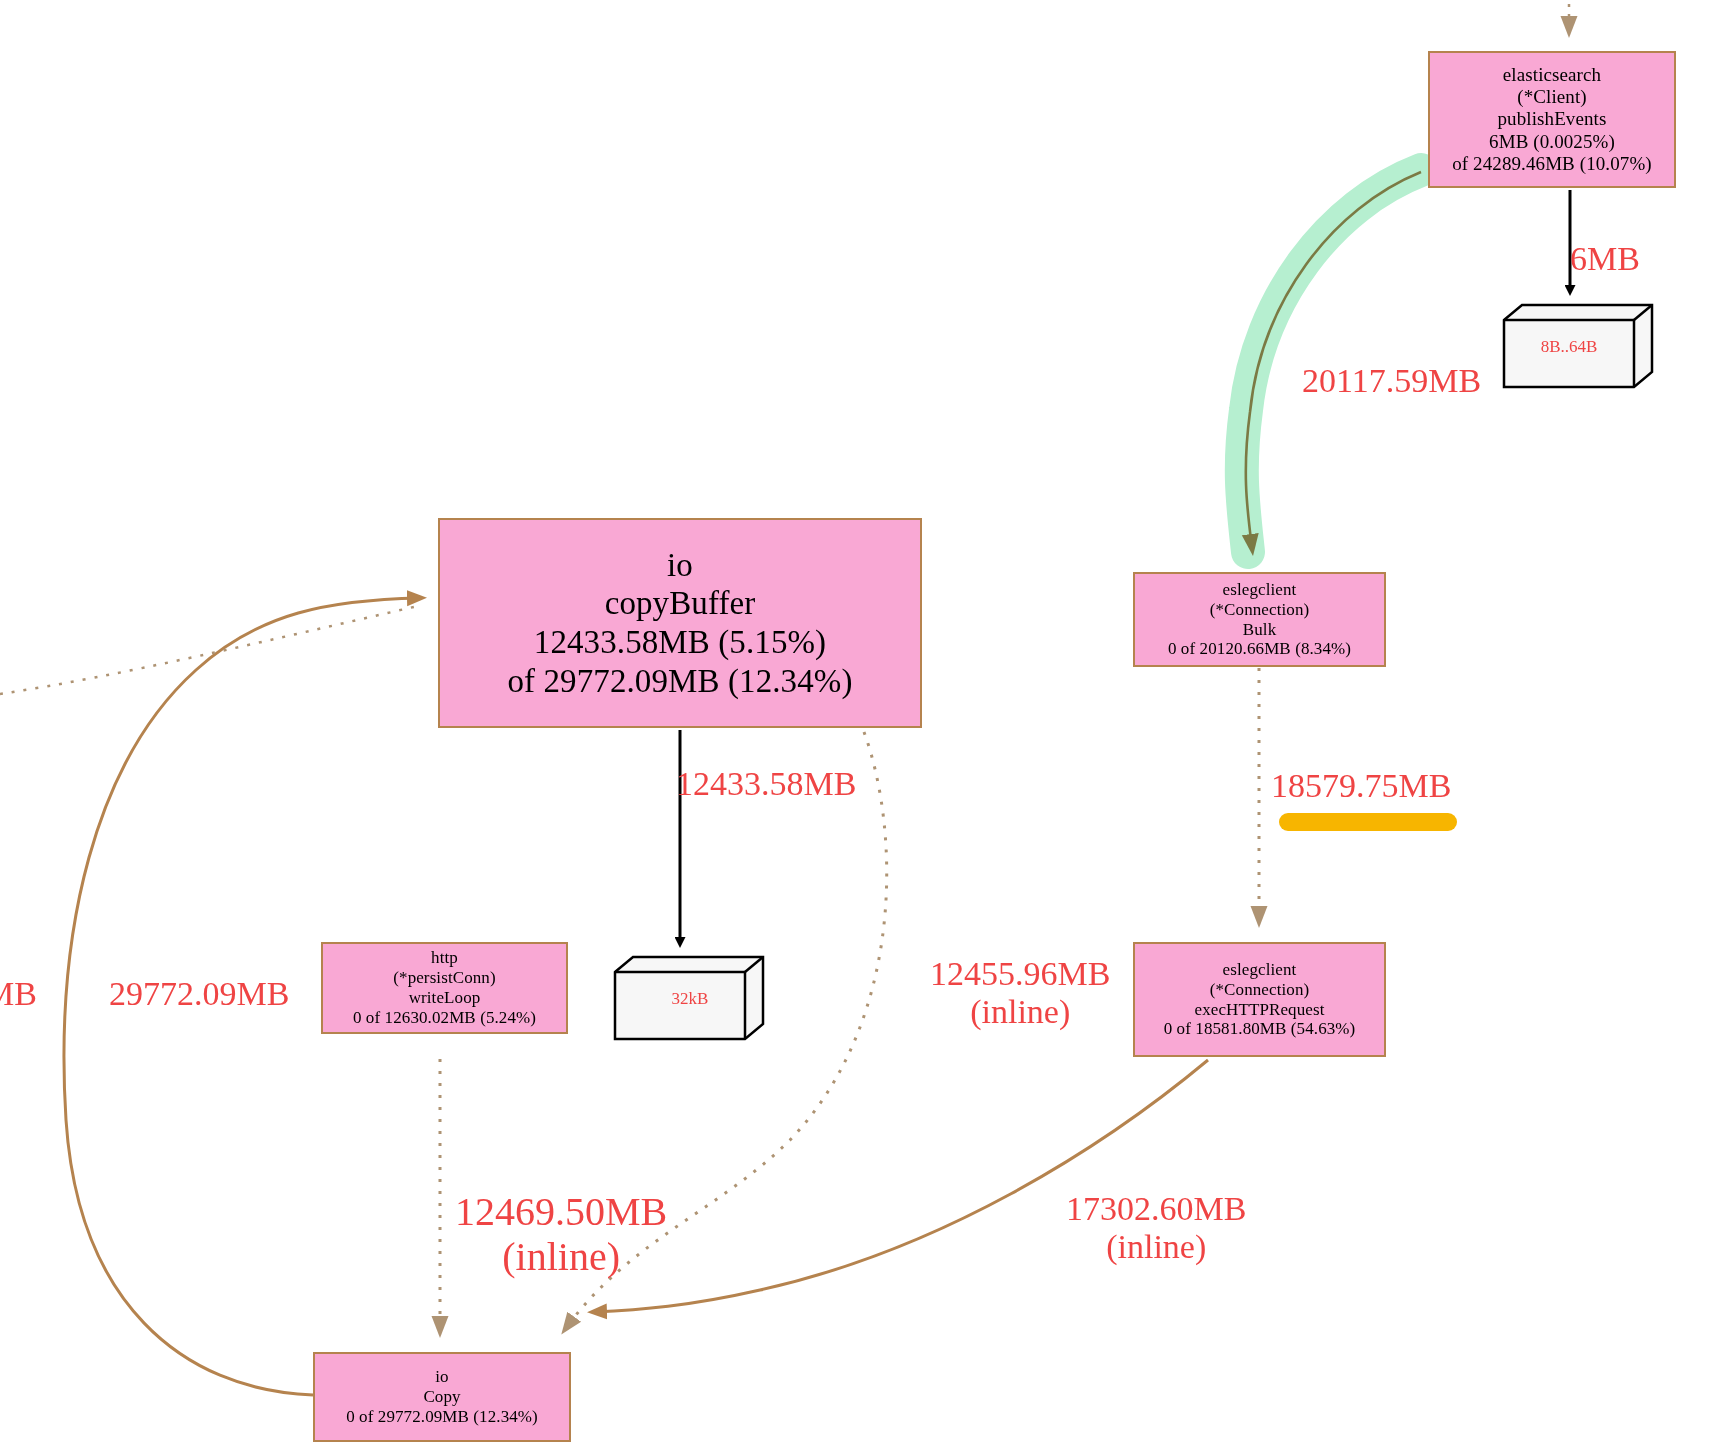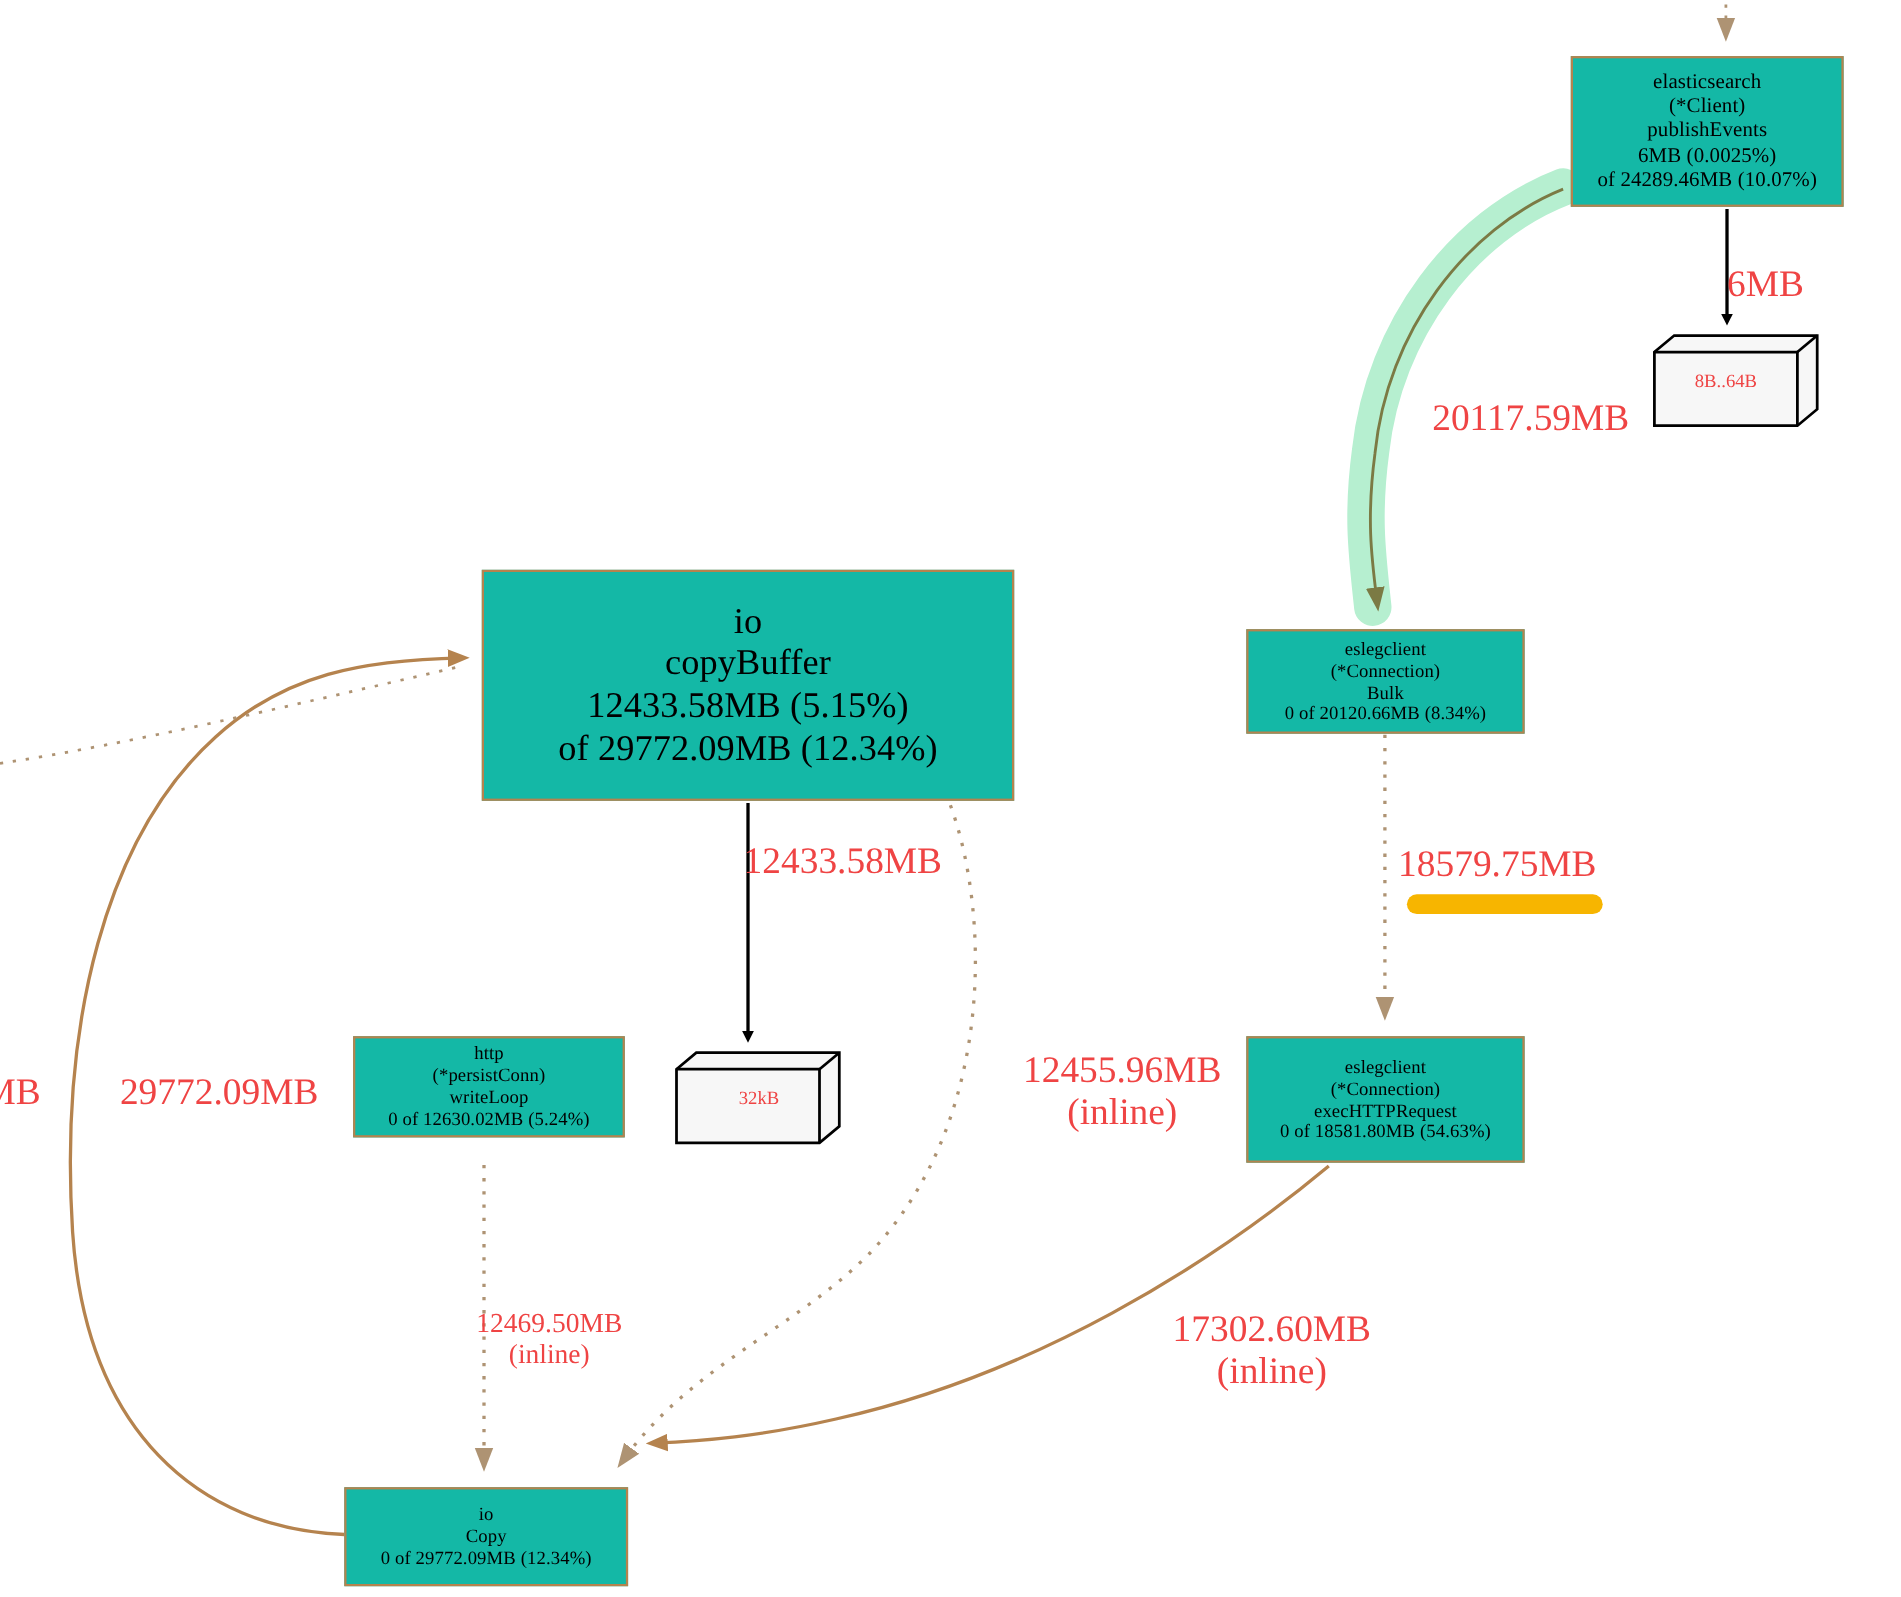--- a/index.html
+++ b/index.html
@@ -17,21 +17,21 @@
   }
   svg.graph {
     position: absolute;
     top: 0; left: 0;
     width: 1728px;
     height: 1452px;
   }
   .node-box {
     position: absolute;
     box-sizing: border-box;
-    background: #14b8a6;
+    background: #f9a8d4;
     border: 2px solid #B5834E;
     display: flex;
     flex-direction: column;
     align-items: center;
     justify-content: center;
     text-align: center;
     color: #000000;
     line-height: 1.17;
     letter-spacing: 0.1px;
   }
@@ -190,21 +190,21 @@
 
   <div class="edge-label" style="left:109px; top:975px; font-size:34px;">29772.09MB</div>
 
   <div class="edge-label" style="left:-16px; top:975px; font-size:34px;">MB</div>
 
   <div class="edge-label" style="left:930px; top:955px; font-size:34px;">
     <span style="display:block;">12455.96MB</span>
     <span style="display:block;">(inline)</span>
   </div>
 
-  <div class="edge-label" style="left:433px; top:1190px; font-size:25px;">
+  <div class="edge-label" style="left:455px; top:1190px; font-size:40px;">
     <span style="display:block;">12469.50MB</span>
     <span style="display:block;">(inline)</span>
   </div>
 
   <div class="edge-label" style="left:1066px; top:1190px; font-size:34px;">
     <span style="display:block;">17302.60MB</span>
     <span style="display:block;">(inline)</span>
   </div>
 
 </div>

